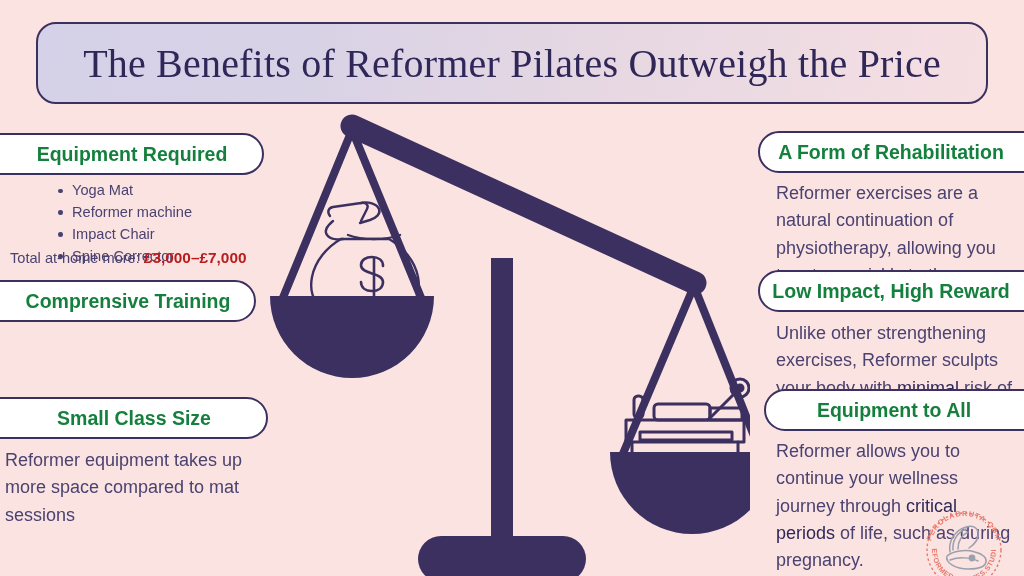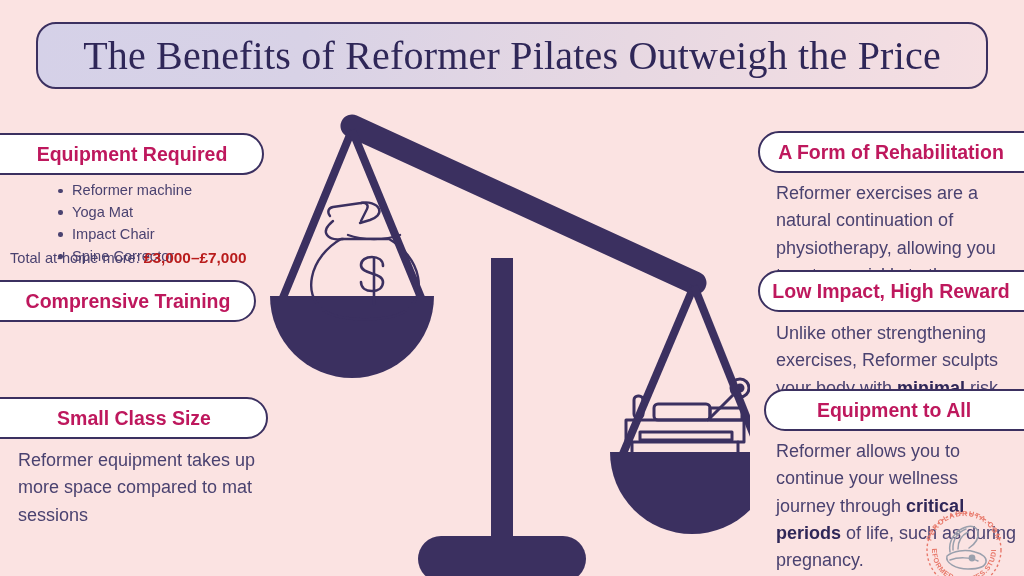--- a/index.html
+++ b/index.html
@@ -21,21 +21,21 @@
     height: 576px;
     overflow: hidden;
   }
 
   
   .title-pill {
     position: absolute;
     left: 36px;
     top: 22px;
     width: 952px;
-    height: 67px;
+    height: 82px;
     box-sizing: border-box;
     border: 2px solid #3b3060;
     border-radius: 20px;
     background: linear-gradient(100deg, #d5d1e8 0%, #d8d2e6 28%, #e7d8e2 62%, #f6dfe2 100%);
     display: flex;
     align-items: center;
     justify-content: center;
   }
   .title-text {
     font-family: "Liberation Serif", serif;
@@ -52,42 +52,42 @@
     background: #ffffff;
     border: 2.5px solid #3b3060;
     border-radius: 40px;
     display: flex;
     align-items: center;
     height: 42px;
   }
   .pill-label {
     font-size: 19.5px;
     font-weight: bold;
-    color: #be185d;
+    color: #15803d;
     white-space: nowrap;
   }
   .pill.left {
     left: -34px;
     justify-content: center;
     padding-left: 34px;
   }
   .pill.right {
     right: -34px;
     justify-content: center;
     padding-right: 34px;
   }
 
   
   .body-text {
     position: absolute;
     font-size: 18px;
     line-height: 1.52;
     color: #4a4270;
   }
-  .body-text b { color: #2f2758; font-weight: bold; margin-top: 16px; }
+  .body-text b { color: #2f2758; font-weight: normal; margin-top: 16px; }
 
   ul.eq-list {
     position: absolute;
     margin: 0;
     padding: 0 0 0 18px;
     list-style: none;
     font-size: 14.6px;
     line-height: 1.50;
     color: #4a4270;
   }
@@ -201,38 +201,38 @@
           </g>
         </g>
       </g>
     </svg>
   </div>
 
   <div class="pill left" style="top:133px; width:298px;">
     <span class="pill-label">Equipment Required</span>
   </div>
   <ul class="eq-list" style="left:40px; top:180px; width:230px;">
+    <li>Yoga Mat</li>
     <li>Reformer machine</li>
-    <li>Yoga Mat</li>
     <li>Impact Chair</li>
     <li>Spine Corrector</li>
   </ul>
   <div class="cost-line" style="left:10px; top:249px;">
     <span>Total at-home more:</span>
     <b>£3,000–£7,000</b>
   </div>
 
   <div class="pill left" style="top:280px; width:290px;">
     <span class="pill-label">Comprensive Training</span>
   </div>
 
   <div class="pill left" style="top:397px; width:302px;">
     <span class="pill-label">Small Class Size</span>
   </div>
-  <div class="body-text" style="left:18px; top:447px; width:250px;">Reformer equipment takes up more space compared to mat sessions</div>
+  <div class="body-text" style="left:5px; top:447px; width:250px;">Reformer equipment takes up more space compared to mat sessions</div>
 
   <div class="pill right" style="top:131px; width:300px;">
     <span class="pill-label">A Form of Rehabilitation</span>
   </div>
   <div class="body-text" style="left:776px; top:180px; width:232px;">Reformer exercises are a natural continuation of physiotherapy, allowing you to return quickly to the activities you enjoy most.</div>
 
   <div class="pill right" style="top:270px; width:300px;">
     <span class="pill-label">Low Impact, High Reward</span>
   </div>
   <div class="body-text" style="left:776px; top:320px; width:242px;"><span>Unlike other strengthening exercises, Reformer sculpts your body with </span><b>minimal</b><span> risk of pain or injury.</span></div>

